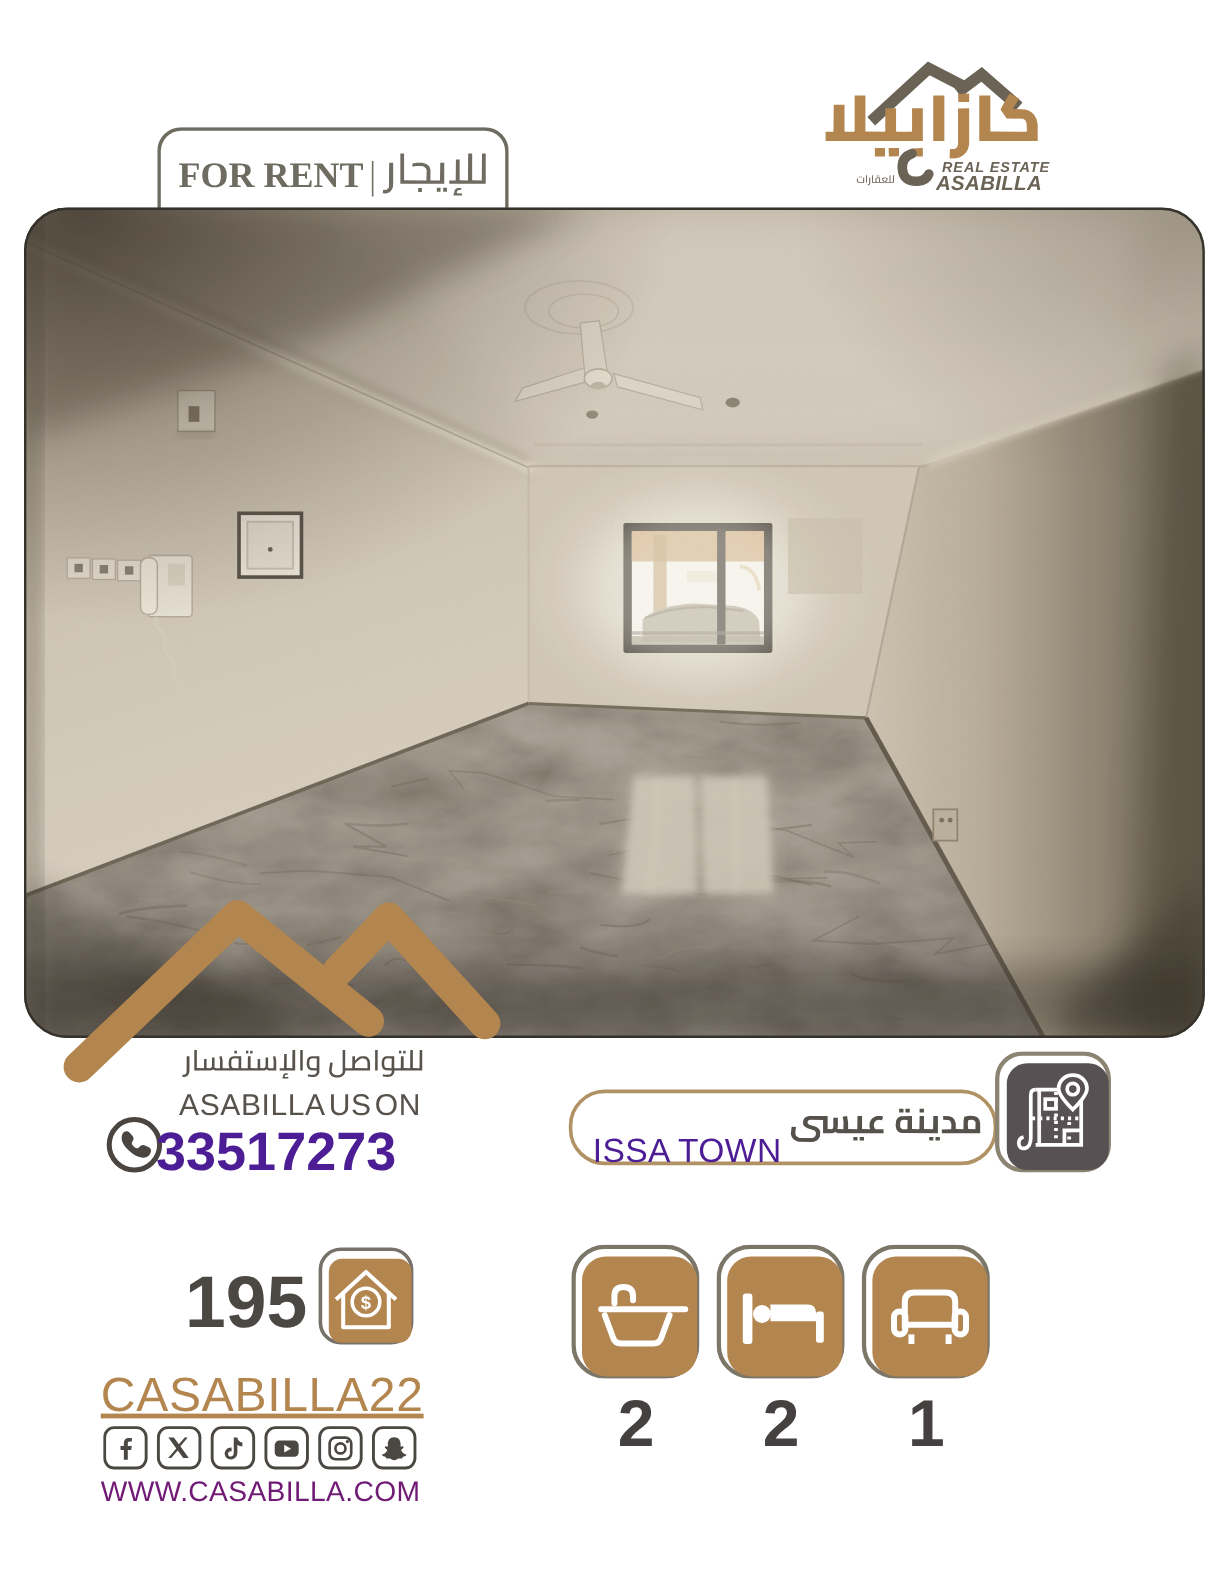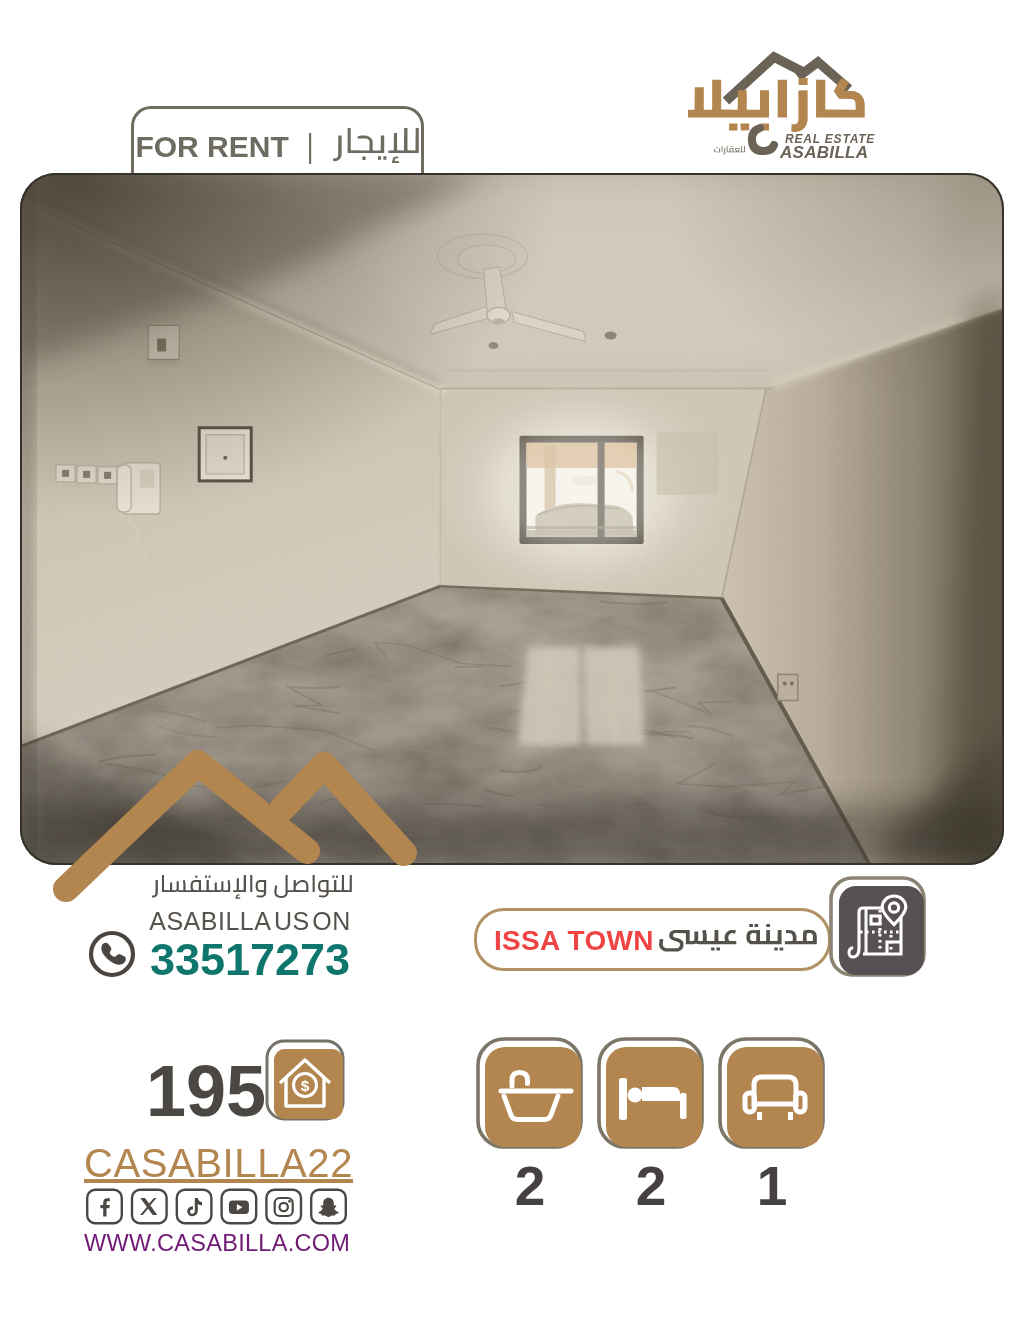--- a/index.html
+++ b/index.html
@@ -1,19 +1,19 @@
 <!DOCTYPE html>
 <html><head><meta charset="utf-8"><title>flyer</title><style>
 html,body{margin:0;padding:0;background:#fff;}
 #page{position:relative;width:1024px;height:1325px;background:#ffffff;overflow:hidden;font-family:"Liberation Sans",sans-serif;}
 .abs{position:absolute;}
 </style></head><body>
 <div id="page">
 
-<div class="abs" style="left:131px;top:106px;width:287px;height:68px;border:3px solid #6e6b60;border-bottom:none;border-radius:20px 20px 0 0;display:flex;align-items:center;justify-content:center;gap:17px;white-space:nowrap;padding-top:7px;height:61px;">
+<div class="abs" style="left:131px;top:106px;width:287px;height:68px;border:3px solid #6e6b60;border-bottom:none;border-radius:20px 20px 0 0;display:flex;align-items:center;justify-content:center;gap:4px;white-space:nowrap;padding-top:7px;height:61px;font-family:Liberation Serif, serif;">
 <span style="font-size:30px;font-weight:bold;color:#6e6b60;letter-spacing:0px;">FOR RENT</span>
 <span style="font-size:26px;color:#6e6b60;font-weight:400;transform:scaleY(1.25);margin:0 1px;">|</span>
 <svg width="88" height="42" viewBox="0 0 88 42" style="margin-top:2px;">
         <g transform="translate(1,1) scale(0.22165)">
           <path d="M275,132 270,138 268,150 266,150 266,158 298,158 298,150 279,149 278,145 281,139 285,137 293,137 296,131 292,129 281,129Z M133,129 133,144 147,144 147,129Z M227,128 227,143 241,143 241,128Z M203,128 203,143 217,143 217,128Z M39,34 24,34 23,127 15,136 1,137 0,149 11,150 24,146 31,140 37,129 39,118Z M387,0 373,0 372,101 336,100 336,0 321,0 320,101 289,100 289,22 275,22 274,101 250,101 250,113 387,113Z M66,0 66,113 231,113 231,34 216,34 215,101 181,101 179,99 179,60 177,53 174,48 164,39 148,34 128,34 116,36 111,38 112,49 125,47 149,47 155,49 162,55 165,62 164,101 80,100 80,0Z" fill="#6e6b60"></path>
         </g>
       </svg>
 </div>
 
 <svg style="position:absolute;left:668px;top:40px" width="230" height="130" viewBox="0 0 230 130">
@@ -313,24 +313,24 @@
       </g>
     </svg>
 
 <div class="abs" style="left:130px;top:907px;width:240px;text-align:center;font-size:25px;color:#57524c;letter-spacing:0.5px;">ASABILLA US ON</div>
 
 <svg style="position:absolute;left:86px;top:928px" width="52" height="52" viewBox="0 0 52 52">
 <circle cx="26" cy="26" r="21" fill="none" stroke="#4a4541" stroke-width="4.2"></circle>
 <path d="M17.5,15.5 c2.2-2.2 4.8-2 6.2,0.2 l1.8,2.8 c1,1.6 0.6,3.2-0.6,4.4 c-1.4,1.4-1.2,2.6 0.6,4.6 c1.8,2 3.2,2.2 4.6,0.8 c1.2-1.2 2.8-1.6 4.4-0.6 l2.8,1.8 c2.2,1.4 2.4,4 0.2,6.2 c-3.4,3.4-9,2.4-14.4-3 c-5.4-5.4-9-11.8-5.6-17.2 Z" fill="#4a4541" transform="rotate(-8 26 26)"></path>
 </svg>
 
-<div class="abs" style="left:130px;top:934px;width:240px;text-align:center;font-size:45px;font-weight:bold;color:#0f766e;letter-spacing:0px;">33517273</div>
+<div class="abs" style="left:130px;top:934px;width:240px;font-size:45px;font-weight:bold;color:#4c1d95;letter-spacing:0px;">33517273</div>
 
 <div class="abs" style="left:474px;top:908px;width:351px;height:57px;border:3.5px solid #b19264;border-radius:30px;white-space:nowrap;">
-<span class="abs" style="left:17px;top:14px;font-size:28px;font-weight:bold;color:#ef4444;letter-spacing:0.3px;">ISSA TOWN</span>
+<span class="abs" style="left:17px;top:32px;font-size:28px;font-weight:normal;color:#4c1d95;letter-spacing:0.3px;">ISSA TOWN</span>
 <svg class="abs" style="right:8px;top:12px;" width="162" height="34" viewBox="0 0 162 34">
         <g transform="translate(1,1) scale(0.18161)">
           <path d="M664,129 664,146 684,146 684,129Z M635,129 635,146 654,146 654,129Z M316,129 316,146 336,146 336,129Z M287,129 287,146 306,146 306,129Z M483,56 481,78 485,95 493,105 506,111 675,112 675,33 654,33 653,94 611,93 611,33 591,33 590,94 556,93 556,33 505,34 493,40 487,47Z M509,52 517,50 536,51 535,94 512,94 504,88 502,81 502,64 505,56Z M0,116 5,131 14,141 26,148 36,151 99,152 106,151 120,145 129,136 134,126 135,104 131,95 120,85 109,80 88,74 82,71 77,66 78,56 82,52 90,50 148,51 148,112 190,112 198,110 203,107 217,112 426,112 425,94 389,94 384,88 381,78 383,64 390,55 395,52 403,50 418,53 424,36 414,33 396,33 386,36 376,42 369,49 362,63 361,84 364,91 363,94 327,93 327,33 306,33 305,94 263,93 263,62 258,33 238,36 242,59 241,94 216,93 214,91 216,79 216,41 195,41 195,84 193,90 188,94 169,93 169,33 83,33 69,38 61,45 56,58 57,72 60,78 67,84 77,89 109,100 115,108 115,118 112,126 107,131 100,134 42,134 35,132 25,125 21,117 21,105 24,84 4,82Z M865,50 857,40 850,36 840,33 820,32 800,35 796,37 793,53 792,94 757,93 757,67 750,48 742,40 728,34 699,33 699,50 722,51 729,54 734,60 737,72 736,94 693,95 693,112 869,112 869,67Z M815,51 833,50 840,52 846,58 848,65 847,94 814,93 812,70Z M591,0 591,17 611,17 611,0Z M526,0 526,17 546,17 546,0Z M497,0 497,17 517,17 517,0Z" fill="#55514b"></path>
         </g>
       </svg>
 </div>
 
 <svg style="position:absolute;left:829px;top:876px" width="98" height="102" viewBox="0 0 98 102">
 <rect x="2" y="2" width="93" height="97" rx="21" fill="#fff" stroke="#8b8472" stroke-width="3.6"></rect>
 <rect x="10" y="10" width="85" height="89" rx="17" fill="#575153"></rect>
@@ -341,21 +341,21 @@
 <rect x="42" y="40" width="9" height="8"></rect>
 <path d="M51,34 v42" stroke-dasharray="2.6,3.4"></path>
 <path d="M31,56 h40" stroke-dasharray="2.6,3.4"></path>
 <path d="M62,59 v18" stroke-dasharray="2.6,3.4"></path>
 <path d="M58,77 v-11 h13"></path>
 </g>
 <path d="M65,20 c6.8,0 11.8,5 11.8,11.2 c0,5.6-7.2,12.8-11.8,17.4 c-4.6-4.6-11.8-11.8-11.8-17.4 c0-6.2 5-11.2 11.8-11.2 Z" fill="#575153" stroke="#fff" stroke-width="3.1"></path>
 <circle cx="65" cy="31.6" r="4.7" fill="none" stroke="#fff" stroke-width="3.1"></circle>
     </svg>
 
-<div class="abs" style="left:146px;top:1050px;width:110px;text-align:left;font-size:72px;font-weight:bold;color:#4b4742;">195</div>
+<div class="abs" style="left:146px;top:1050px;width:110px;text-align:right;font-size:61px;font-weight:bold;color:#4b4742;">195</div>
 
 <svg style="position:absolute;left:265px;top:1039px" width="80" height="82" viewBox="0 0 80 82">
 <rect x="2" y="2" width="76" height="78" rx="17" fill="#fff" stroke="#767169" stroke-width="3"></rect>
 <rect x="9" y="10" width="69" height="70" rx="11" fill="#b3854f"></rect>
 <g stroke="#fff" fill="none" stroke-width="3.4" stroke-linejoin="round">
 <path d="M15,44 L40,21 L65,44"></path>
 <path d="M21,39 V67 H59 V39"></path>
 </g>
 <circle cx="40" cy="46" r="11.5" fill="none" stroke="#fff" stroke-width="3"></circle>
 <text x="40" y="52" font-family="Liberation Sans, sans-serif" font-size="15.5" font-weight="bold" fill="#fff" text-anchor="middle">$</text>

